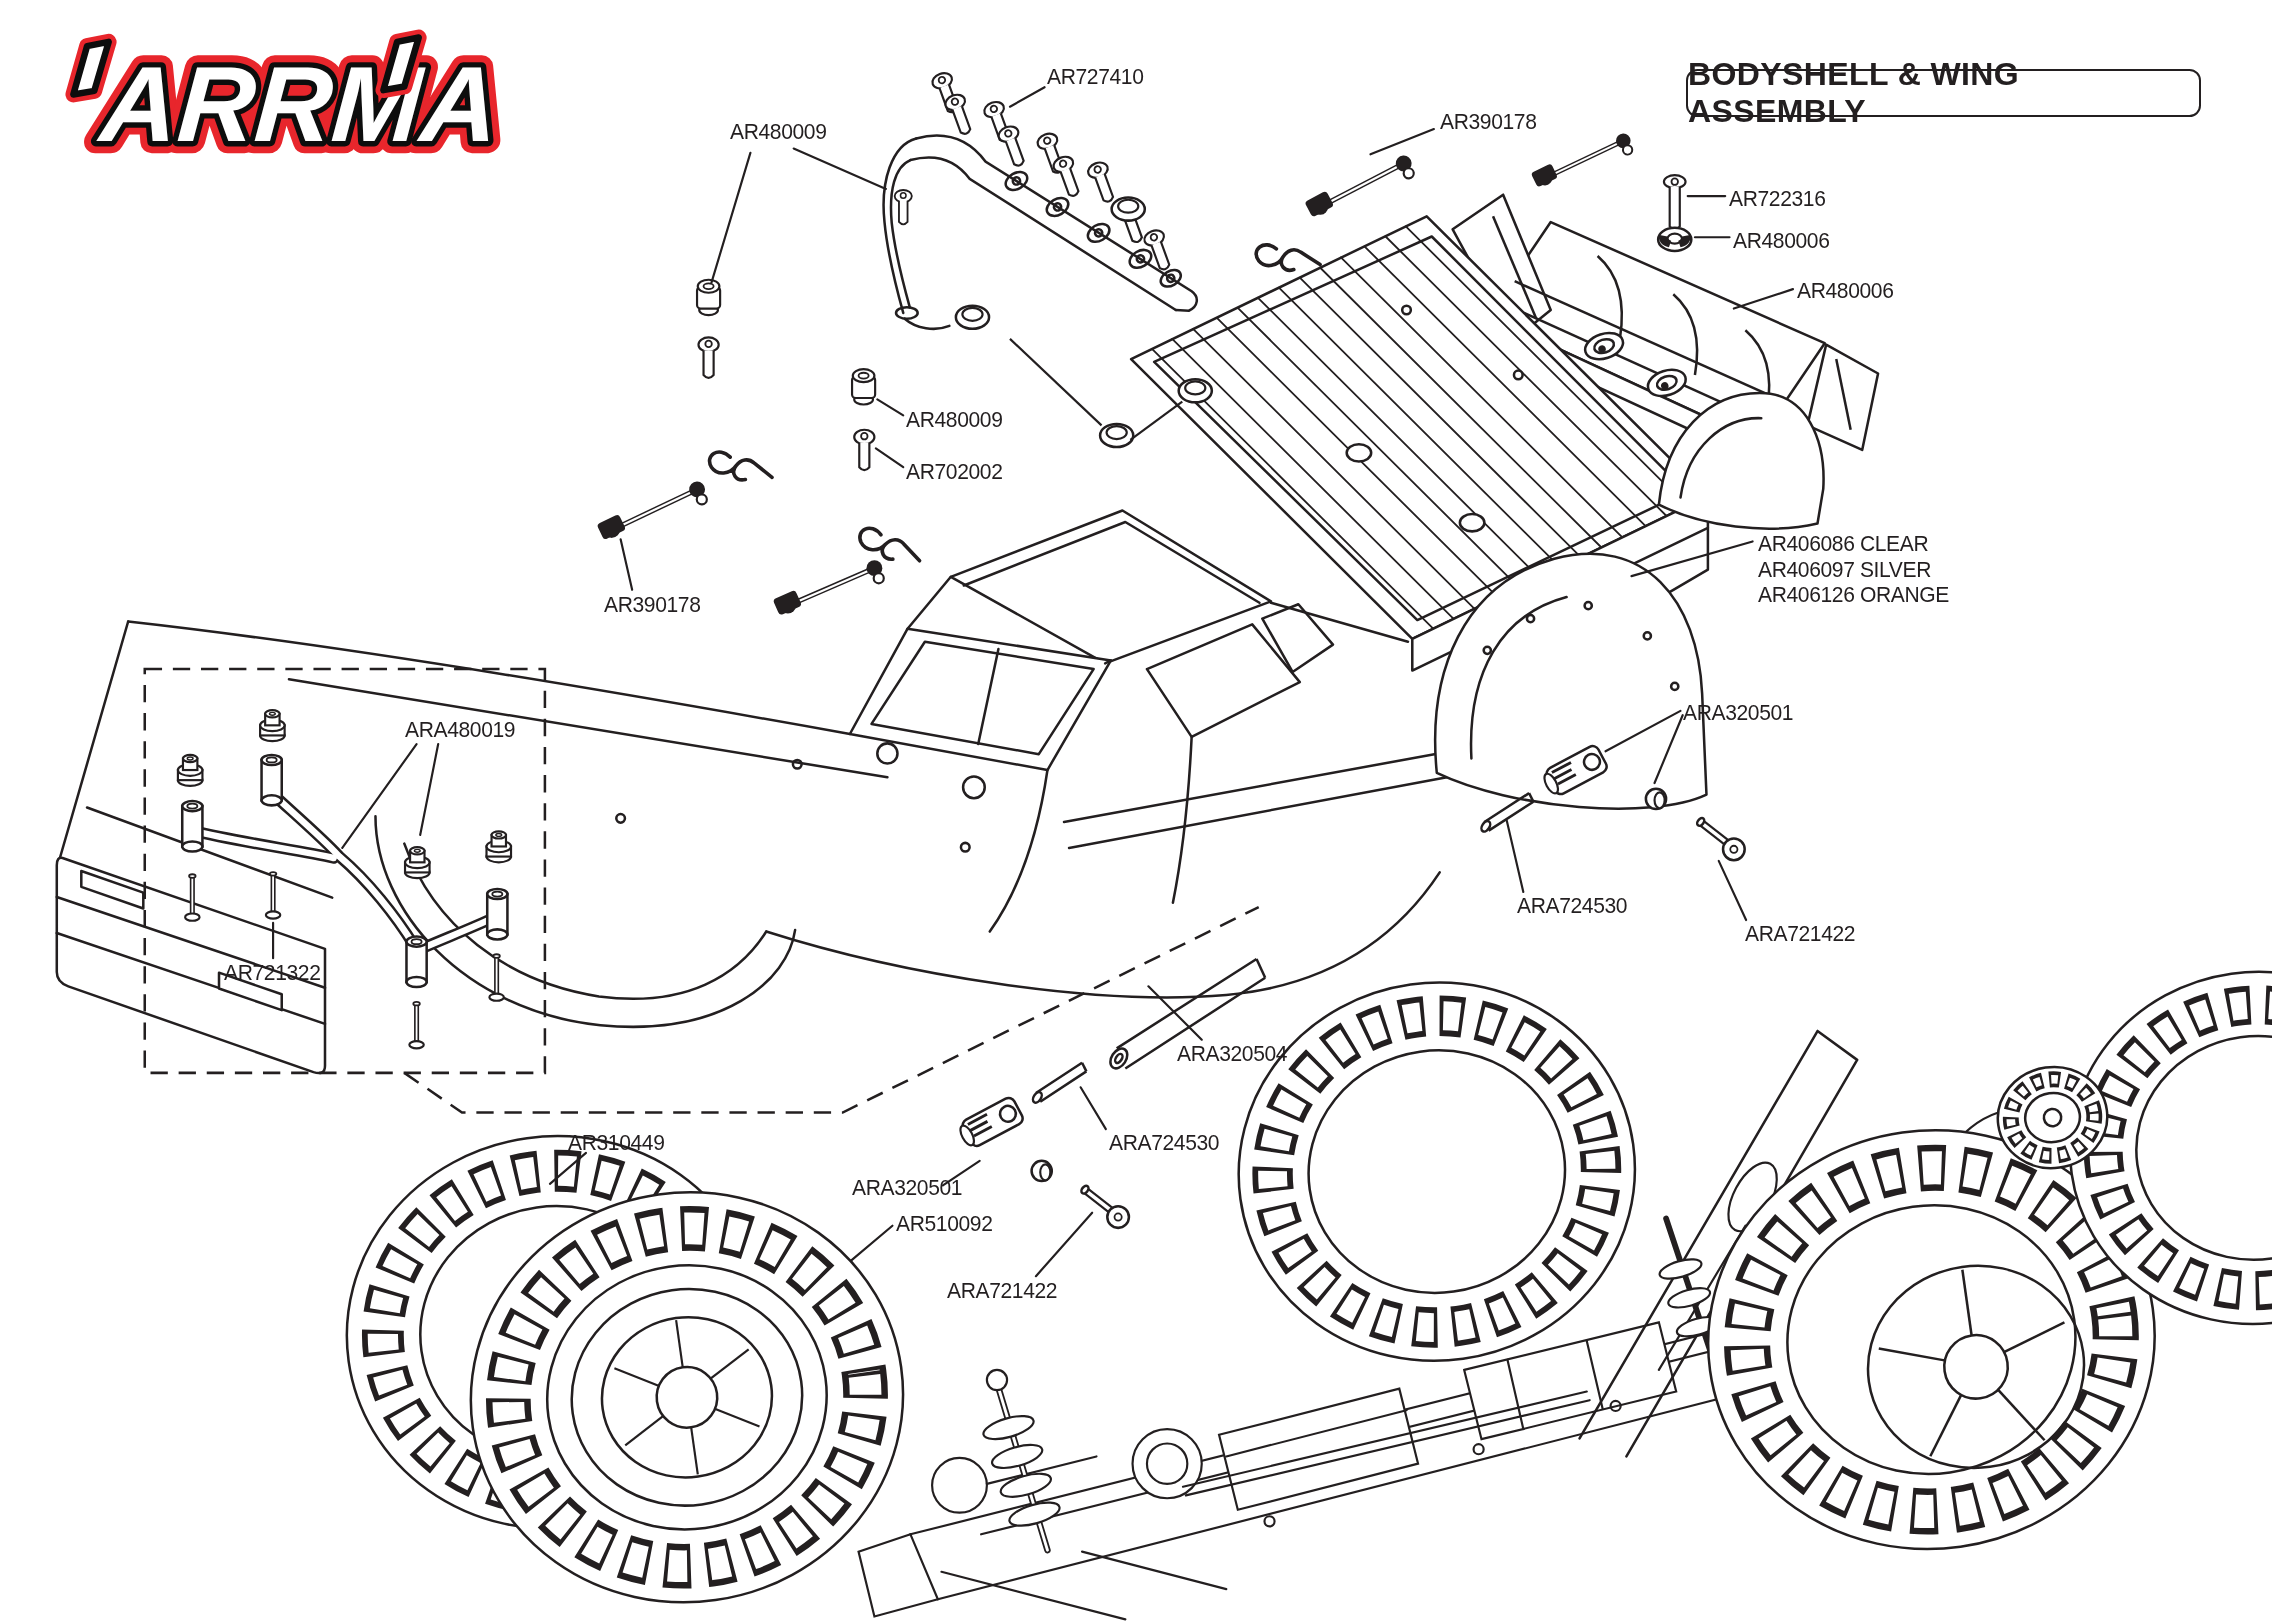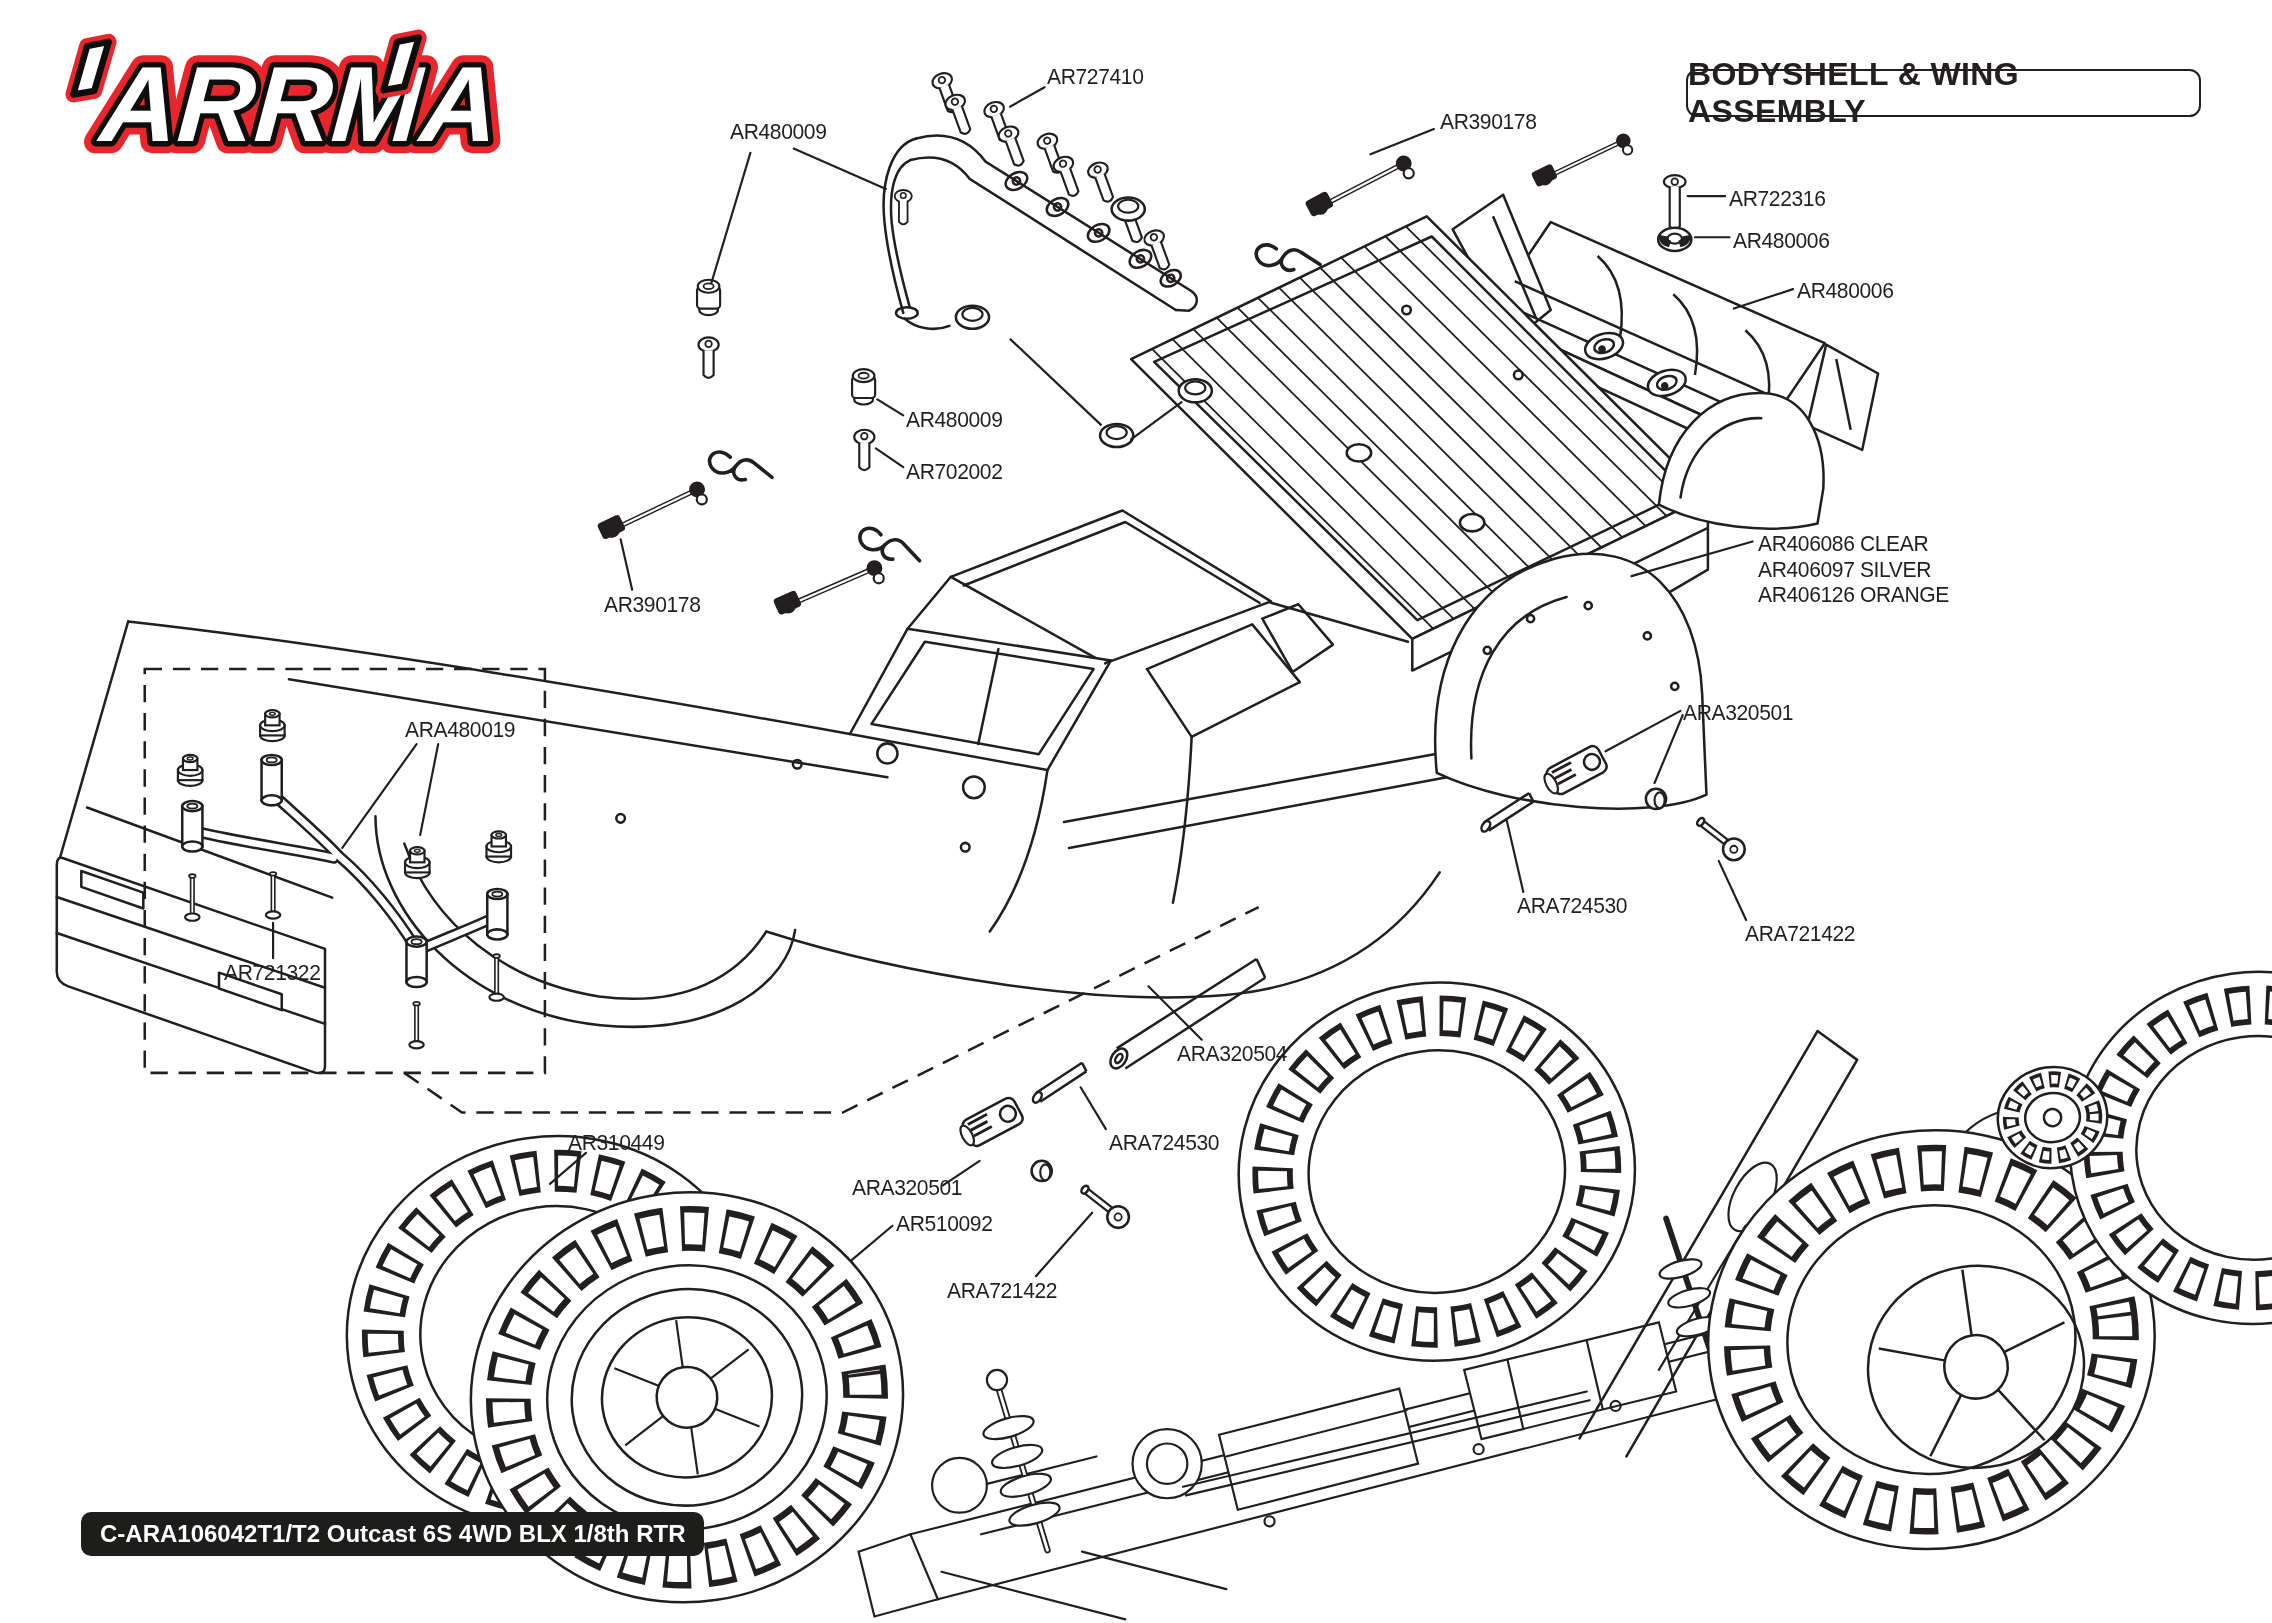--- a/index.html
+++ b/index.html
@@ -486,21 +486,20 @@
     <line x1="1307" y1="1644" x2="1358" y2="1610"></line>
     <line x1="1237" y1="1700" x2="1180" y2="1748"></line>
     <line x1="1436" y1="1770" x2="1514" y2="1682"></line>
     <line x1="812" y1="1599" x2="762" y2="1642"></line>
   </g>
 </svg>
 
   <div id="title-box">
       <span>BODYSHELL &amp; WING ASSEMBLY</span>
     </div>
-  <div id="footer-box"><span>C-ARA106042T1/T2 Outcast 6S 4WD BLX 1/8th RTR</span></div>
 
   <div>
     <div class="lbl" style="left:1047px;top:65px">AR727410</div>
     <div class="lbl" style="left:730px;top:120px">AR480009</div>
     <div class="lbl" style="left:1440px;top:110px">AR390178</div>
     <div class="lbl" style="left:1729px;top:187px">AR722316</div>
     <div class="lbl" style="left:1733px;top:229px">AR480006</div>
     <div class="lbl" style="left:1797px;top:279px">AR480006</div>
     <div class="lbl" style="left:906px;top:408px">AR480009</div>
     <div class="lbl" style="left:906px;top:460px">AR702002</div>

